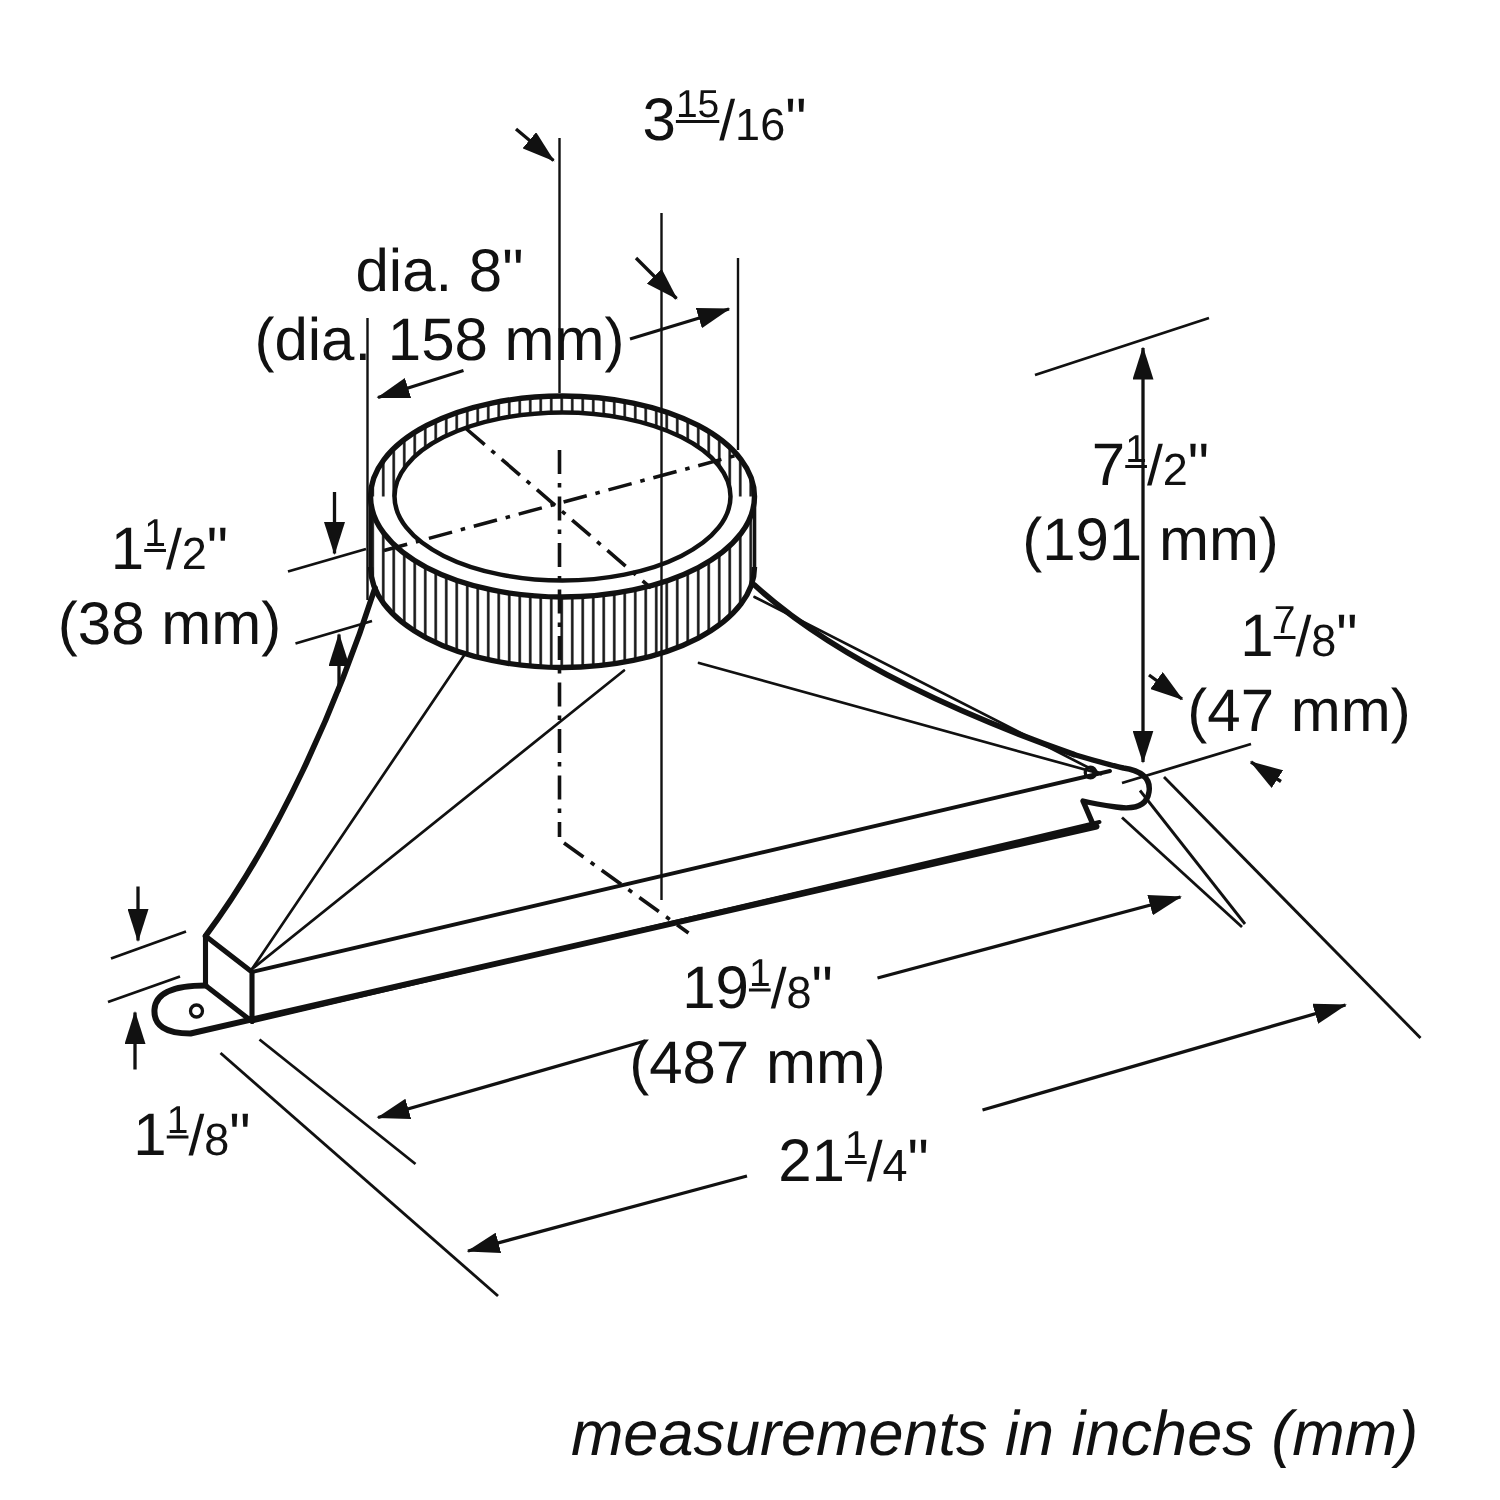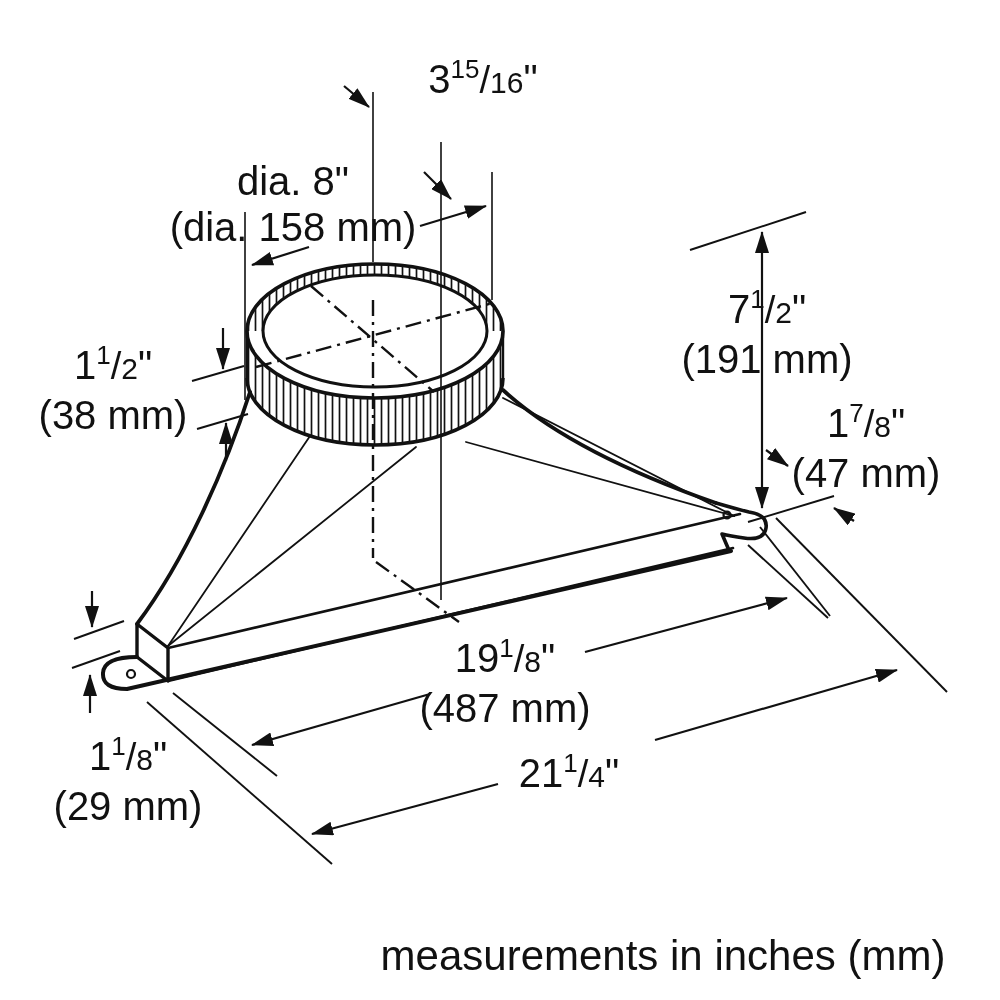--- a/index.html
+++ b/index.html
@@ -5,21 +5,21 @@
   html,body{margin:0;padding:0;background:#ffffff;}
   #canvas{
     position:relative;width:1000px;height:1000px;background:#ffffff;overflow:hidden;
     font-family:"Liberation Sans", sans-serif;color:#111111;
   }
   #drawing{position:absolute;left:0;top:0;}
   .dim{
     position:absolute;transform:translateX(-50%);text-align:center;
     font-size:40px;line-height:46px;white-space:nowrap;color:#111111;
   }
-  .dim .num{font-size:26px;vertical-align:15px;letter-spacing:0;}
+  .dim .num{font-size:26px;vertical-align:15px;letter-spacing:0;text-decoration:underline;}
   .dim .den{font-size:30px;vertical-align:0;text-align:center;}
   .dim .sl{font-size:38px;}
   .caption{
     position:absolute;transform:translateX(-50%);font-size:42px;white-space:nowrap;color:#111111;
   }
 </style>
 </head>
 <body>
 
 <div id="canvas">
@@ -159,18 +159,17 @@
   <div class="dim" style="left:569px;top:740px;">
     <div>
       <span>21</span><span class="num">1</span><span class="sl">/</span><span class="den">4</span><span>"</span>
     </div>
   </div>
 
   <div class="dim" style="left:128px;top:723px;">
     <div>
       <span>1</span><span class="num">1</span><span class="sl">/</span><span class="den">8</span><span>"</span>
     </div>
-    <div>(29 mm)</div>
   </div>
 
-  <div class="caption" style="left:663px;top:932px;">measurements in inches (mm)</div>
+  <div class="caption" style="left:663px;top:932px;font-style:italic;">measurements in inches (mm)</div>
 
 </div>
 
 </body></html>

